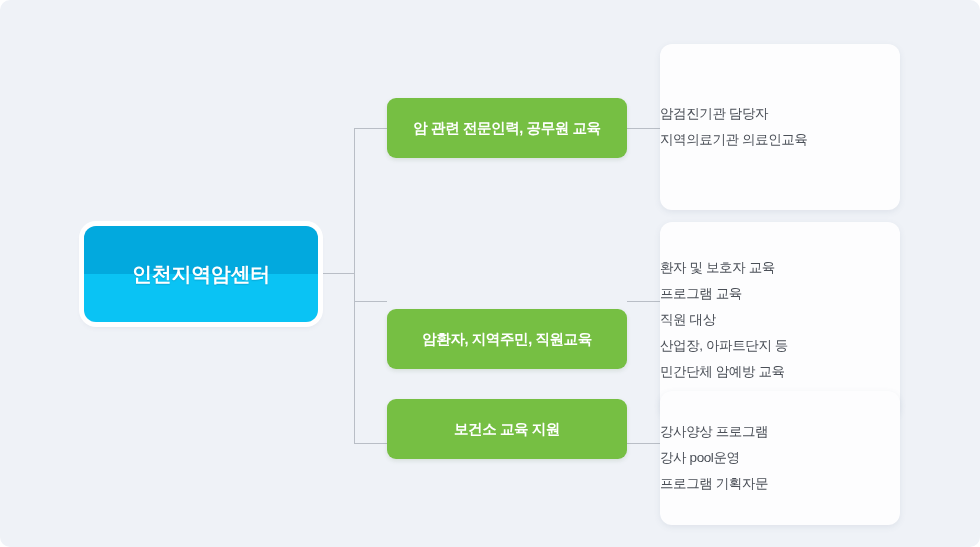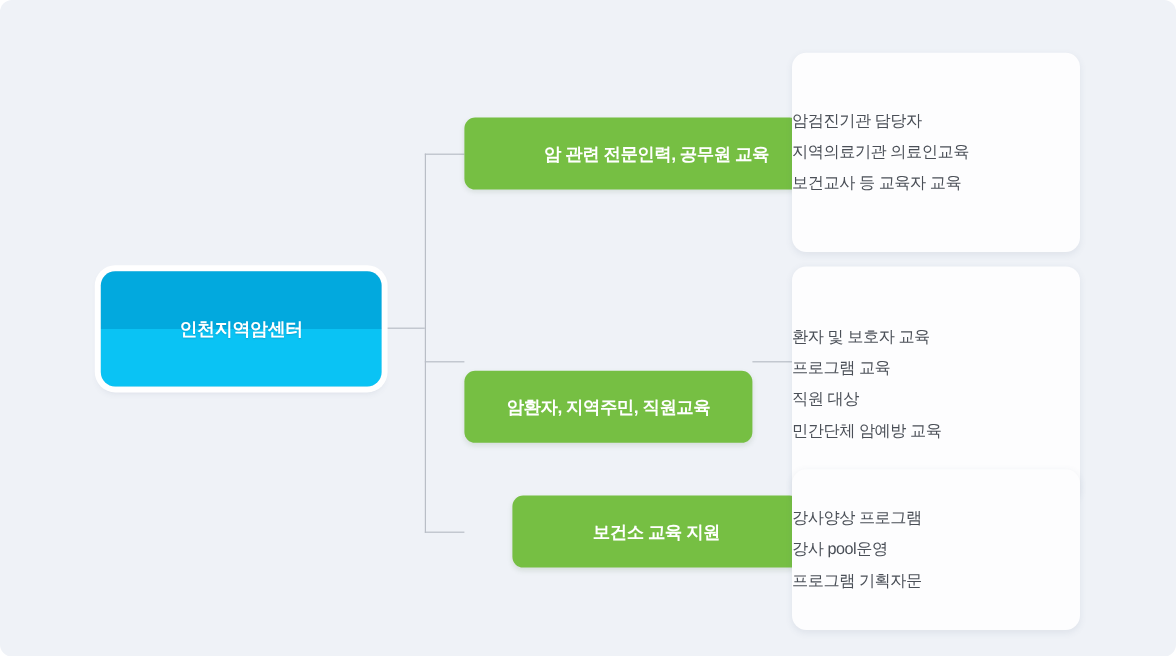--- a/index.html
+++ b/index.html
@@ -40,21 +40,21 @@
     height: 96px;
     border-radius: 12px;
     background: linear-gradient(to bottom, #02a9de 0%, #02a9de 50%, #0ac3f4 50%, #0ac3f4 100%);
     box-shadow: 0 0 0 5px #ffffff, 0 3px 7px rgba(60,80,110,0.18);
     display: flex;
     align-items: center;
     justify-content: center;
   }
   #root-node .root-label {
     color: #ffffff;
-    font-size: 15px;
+    font-size: 20px;
     font-weight: bold;
     letter-spacing: -0.3px;
     text-shadow: 0 1px 1px rgba(0,90,130,0.25);
   }
 
   
   .cat-box {
     position: absolute;
     left: 387px;
     width: 240px;
@@ -66,23 +66,23 @@
     justify-content: center;
     box-shadow: 0 2px 4px rgba(80,110,70,0.14);
   }
   .cat-box .cat-label {
     color: #ffffff;
     font-size: 14.5px;
     font-weight: bold;
     letter-spacing: -0.4px;
     white-space: nowrap;
   }
-  #cat-box-0 { top: 98px; padding-left: 40px; }
+  #cat-box-0 { top: 98px; }
   #cat-box-1 { top: 271px; margin-top: 38px; }
-  #cat-box-2 { top: 413px; margin-left: 40px; }
+  #cat-box-2 { top: 399px; }
 
   
   .panel {
     position: absolute;
     left: 660px;
     width: 240px;
     background: #fdfdfe;
     border-radius: 12px;
     box-shadow: 0 2px 6px rgba(80,100,130,0.10);
     display: flex;
@@ -129,27 +129,27 @@
   <div class="cat-box" id="cat-box-1">
     <span class="cat-label">암환자, 지역주민, 직원교육</span>
   </div>
   <div class="cat-box" id="cat-box-2">
     <span class="cat-label">보건소 교육 지원</span>
   </div>
 
   <div class="panel" id="panel-0">
     <div class="panel-item">암검진기관 담당자</div>
     <div class="panel-item">지역의료기관 의료인교육</div>
-    <div class="panel-item">보건교사 등 교육자 교육</div>
   </div>
 
   <div class="panel" id="panel-1">
     <div class="panel-item">환자 및 보호자 교육</div>
     <div class="panel-item">프로그램 교육</div>
     <div class="panel-item">직원 대상</div>
+    <div class="panel-item">산업장, 아파트단지 등</div>
     <div class="panel-item">민간단체 암예방 교육</div>
   </div>
 
   <div class="panel" id="panel-2">
     <div class="panel-item">강사양상 프로그램</div>
     <div class="panel-item">강사 pool운영</div>
     <div class="panel-item">프로그램 기획자문</div>
   </div>
 
 </div>

